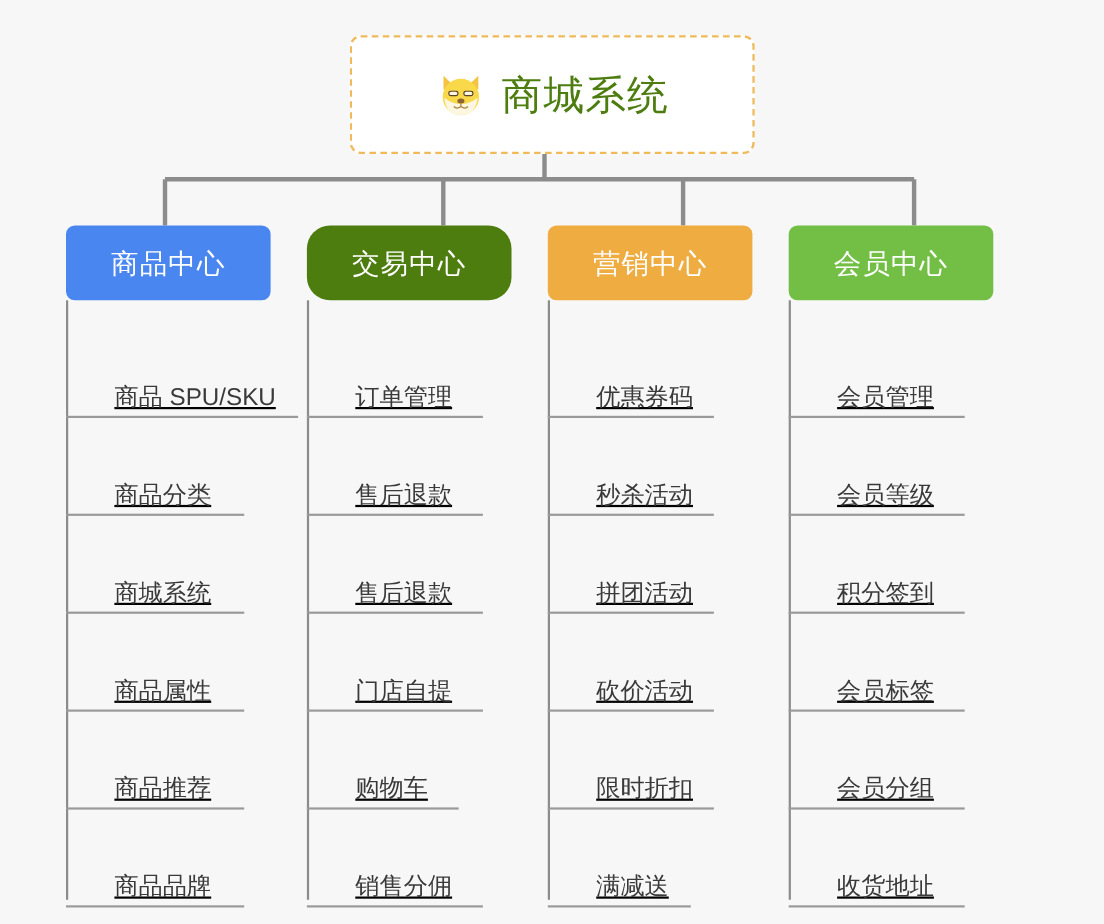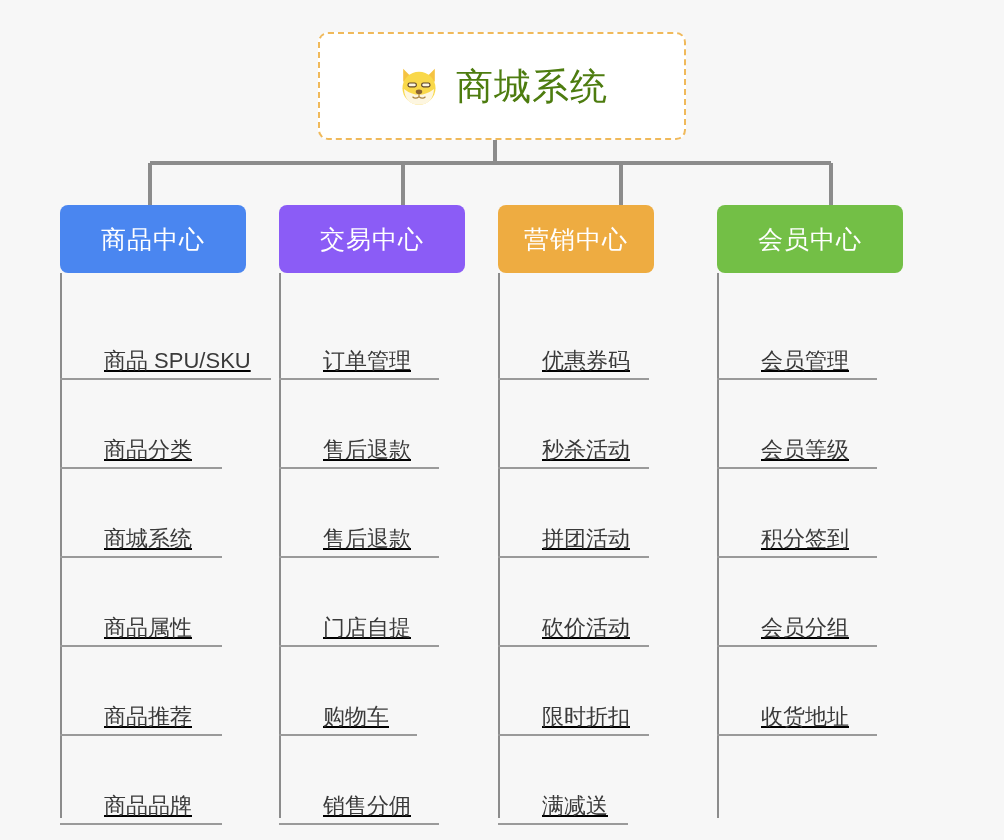--- a/index.html
+++ b/index.html
@@ -83,22 +83,22 @@
     display: flex;
     align-items: center;
     justify-content: center;
     color: #ffffff;
     font-size: 25px;
     letter-spacing: 1px;
     position: relative;
     z-index: 2;
   }
   .col-0 .cat-box { width: 186px; background: #4a86f0; }
-  .col-1 .cat-box { width: 186px; background: #8b5cf6; }
-  .col-2 .cat-box { width: 156px; background: #eeac41; }
+  .col-1 .cat-box { width: 186px; background: #4d7c0f; border-radius: 21px; }
+  .col-2 .cat-box { width: 186px; background: #eeac41; }
   .col-3 .cat-box { width: 186px; background: #73bf46; }
 
   
   .spine {
     position: absolute;
     left: 0;
     top: 68px;
     width: 2px;
     background: #8c8c8c;
   }
@@ -291,20 +291,24 @@
       </div>
       <div class="leaf">
         <span class="leaf-label">会员等级</span>
         <span class="leaf-rule"></span>
       </div>
       <div class="leaf">
         <span class="leaf-label">积分签到</span>
         <span class="leaf-rule"></span>
       </div>
       <div class="leaf">
+        <span class="leaf-label">会员标签</span>
+        <span class="leaf-rule"></span>
+      </div>
+      <div class="leaf">
         <span class="leaf-label">会员分组</span>
         <span class="leaf-rule"></span>
       </div>
       <div class="leaf">
         <span class="leaf-label">收货地址</span>
         <span class="leaf-rule"></span>
       </div>
     </div>
   </div>
 

